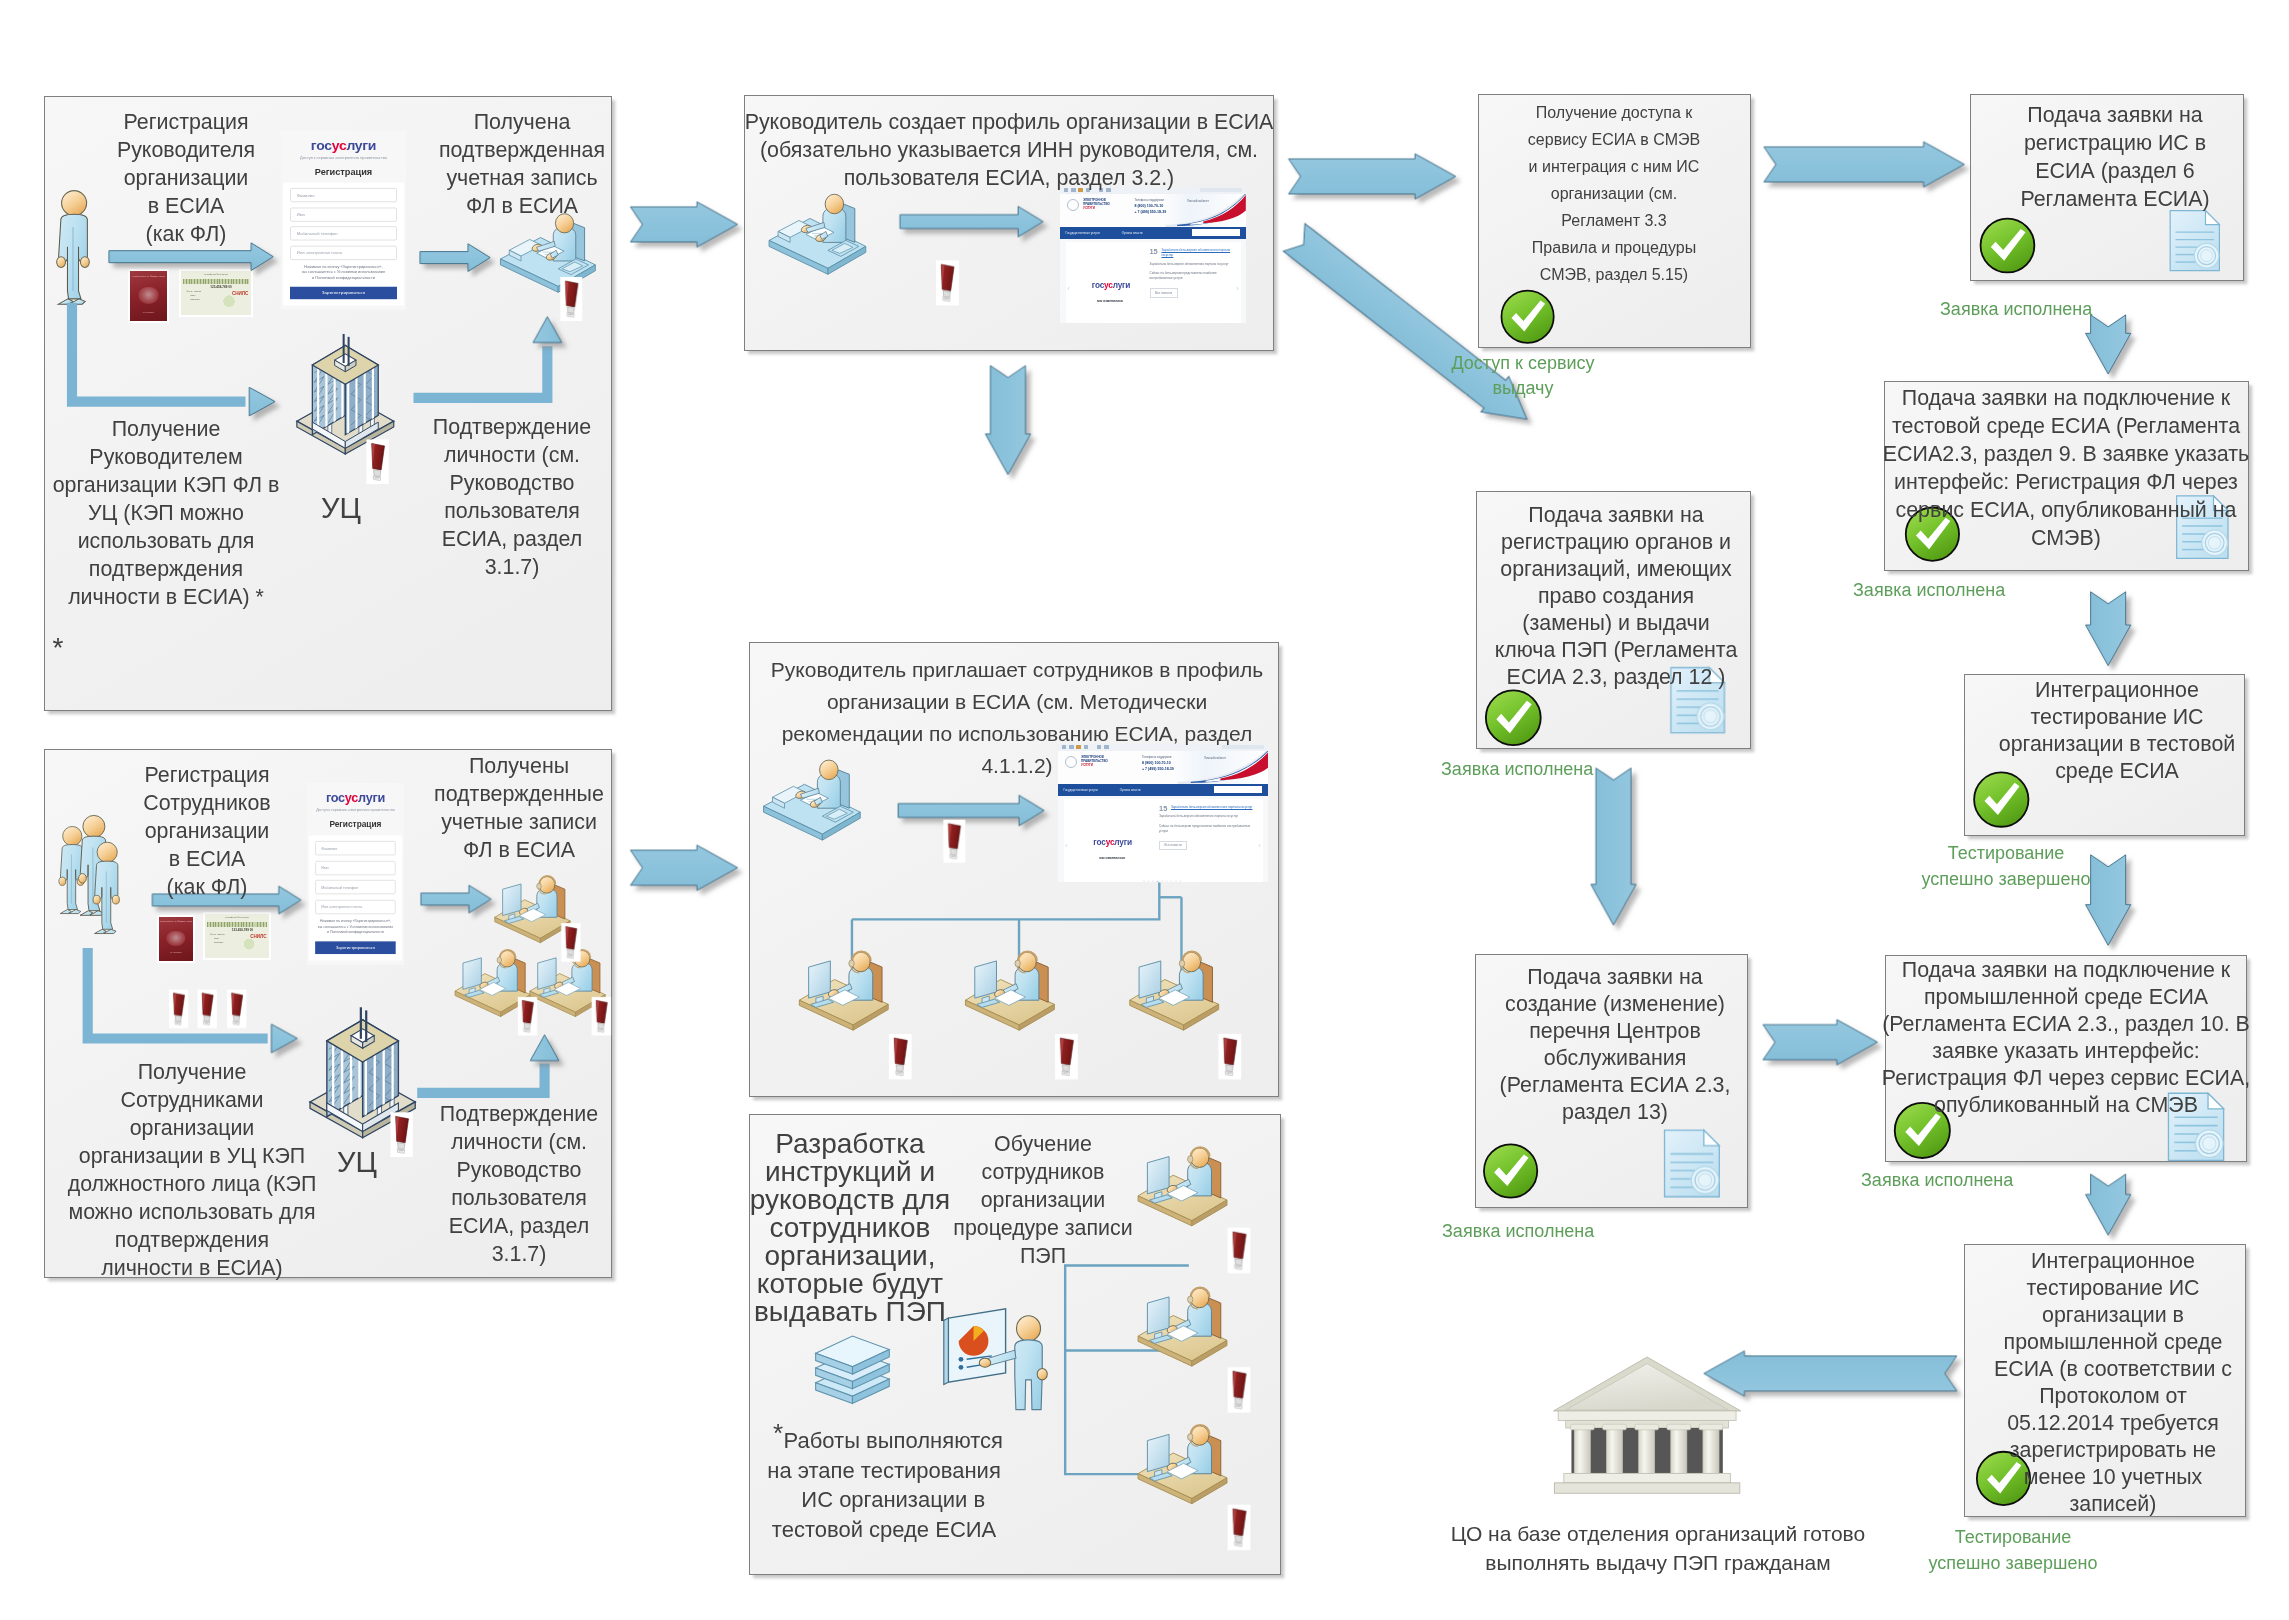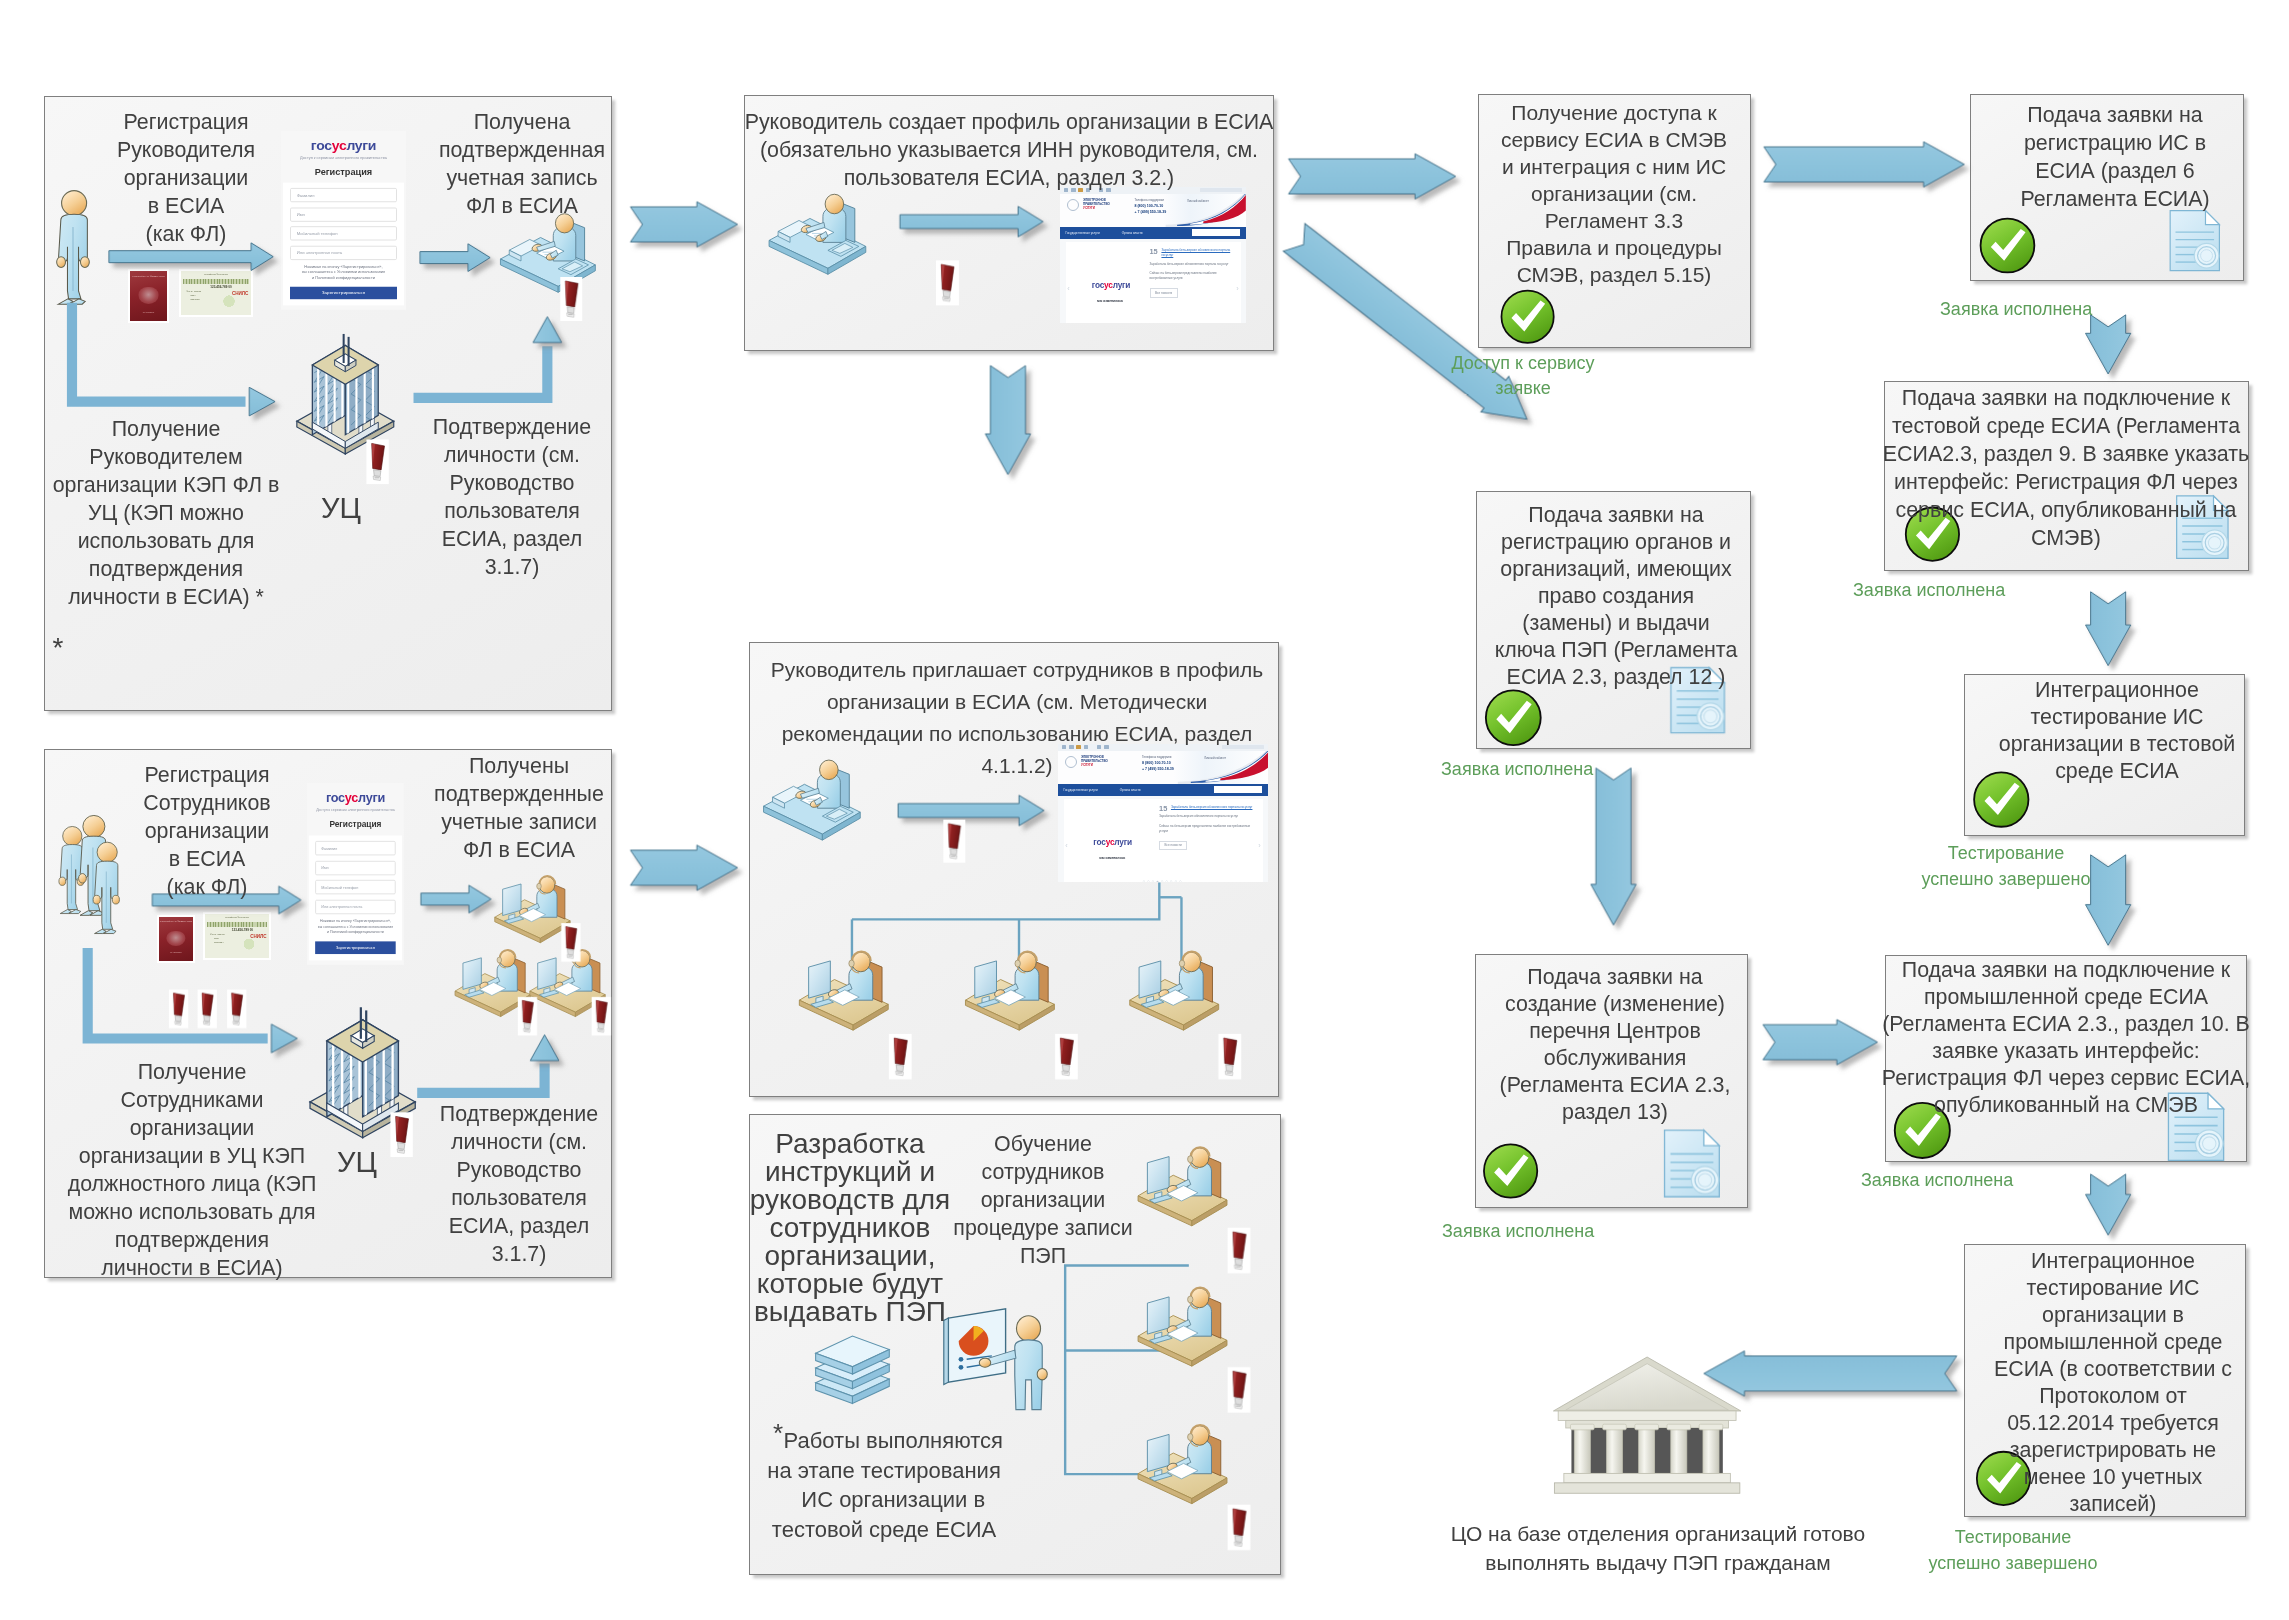--- a/index.html
+++ b/index.html
@@ -703,29 +703,29 @@
 организации
 процедуре записи
 ПЭП</div>
 <div class="btxt" style="left:778px;top:1420px;font-size:26px;line-height:26px;">*</div>
 <div class="btxt" style="left:881px;top:1426px;font-size:22px;line-height:29.5px;">    Работы выполняются
  на этапе тестирования
     ИС организации в
  тестовой среде ЕСИА</div>
 
 <div class="box" style="left:1478px;top:94px;width:273px;height:254px;"></div>
-<div class="btxt" style="left:1614px;top:99px;font-size:21px;line-height:27px;">Получение доступа к
+<div class="btxt" style="left:1614px;top:99px;font-size:16px;line-height:27px;">Получение доступа к
 сервису ЕСИА в СМЭВ
 и интеграция с ним ИС
 организации (см.
 Регламент 3.3
 Правила и процедуры
 СМЭВ, раздел 5.15)</div>
 <div class="grn" style="left:1523px;top:351px;font-size:18px;line-height:25px;">Доступ к сервису
-заявке</div>
+выдачу</div>
 
 <div class="box" style="left:1476px;top:491px;width:275px;height:258px;"></div>
 <div class="btxt" style="left:1616px;top:502px;font-size:21.4px;line-height:27px;">Подача заявки на
 регистрацию органов и
 организаций, имеющих
 право создания
 (замены) и выдачи
 ключа ПЭП (Регламента
 ЕСИА 2.3, раздел 12 )</div>
 <div class="grn" style="left:1441px;top:757px;font-size:18px;line-height:25px;text-align:left;transform:none;">Заявка исполнена</div>

